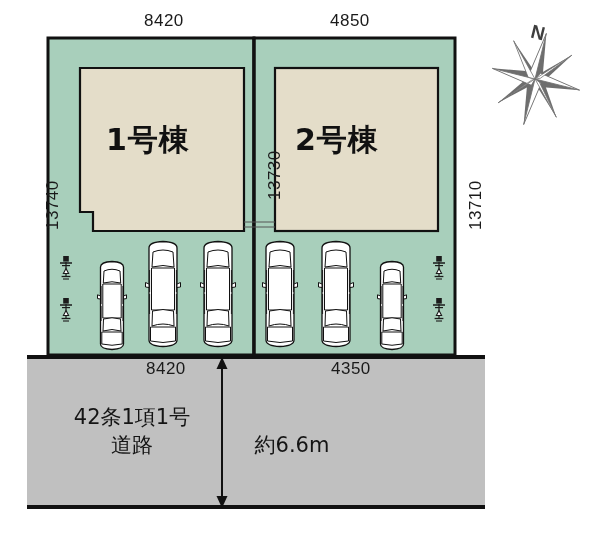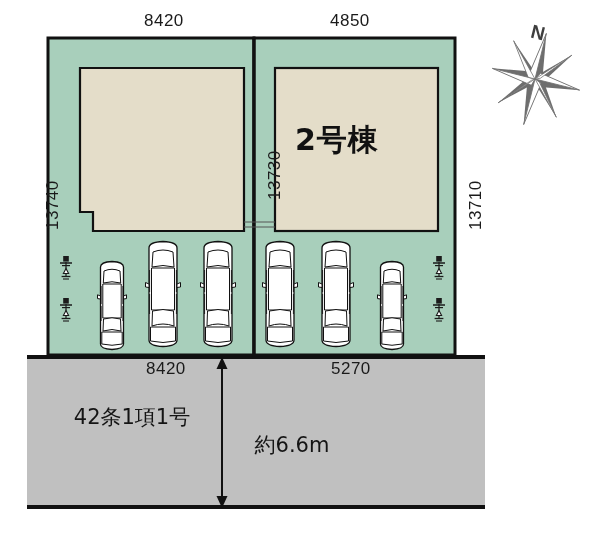--- a/index.html
+++ b/index.html
@@ -223,24 +223,26 @@
   <div class="dim-label" style="left:330px; top:12px;">4850</div>
 
   <div class="dim-label vert" style="left:44px; top:230px; transform: rotate(-90deg);">13740</div>
 
   <div class="dim-label vert" style="left:266px; top:200px; transform: rotate(-90deg);">13730</div>
 
   <div class="dim-label vert" style="left:467px; top:230px; transform: rotate(-90deg);">13710</div>
 
   <div class="dim-label" style="left:146px; top:360px;">8420</div>
 
-  <div class="dim-label" style="left:331px; top:360px;">5270</div>
-
+  <div class="dim-label" style="left:331px; top:360px;">4350</div>
+
+  <div class="bld-label" style="left:106px; top:125px;">1号棟</div>
 
   <div class="bld-label" style="left:295px; top:125px;">2号棟</div>
 
   <div class="road-text" style="left:52px; top:404px; width:160px;">42条1項1号</div>
+  <div class="road-text" style="left:52px; top:432px; width:160px;">道路</div>
 
   <div class="road-text" style="left:232px; top:432px; width:120px;">約6.6m</div>
 
   <div class="compass-n" style="left:531px; top:22px;">N</div>
 
 </div>
 
 </body></html>

